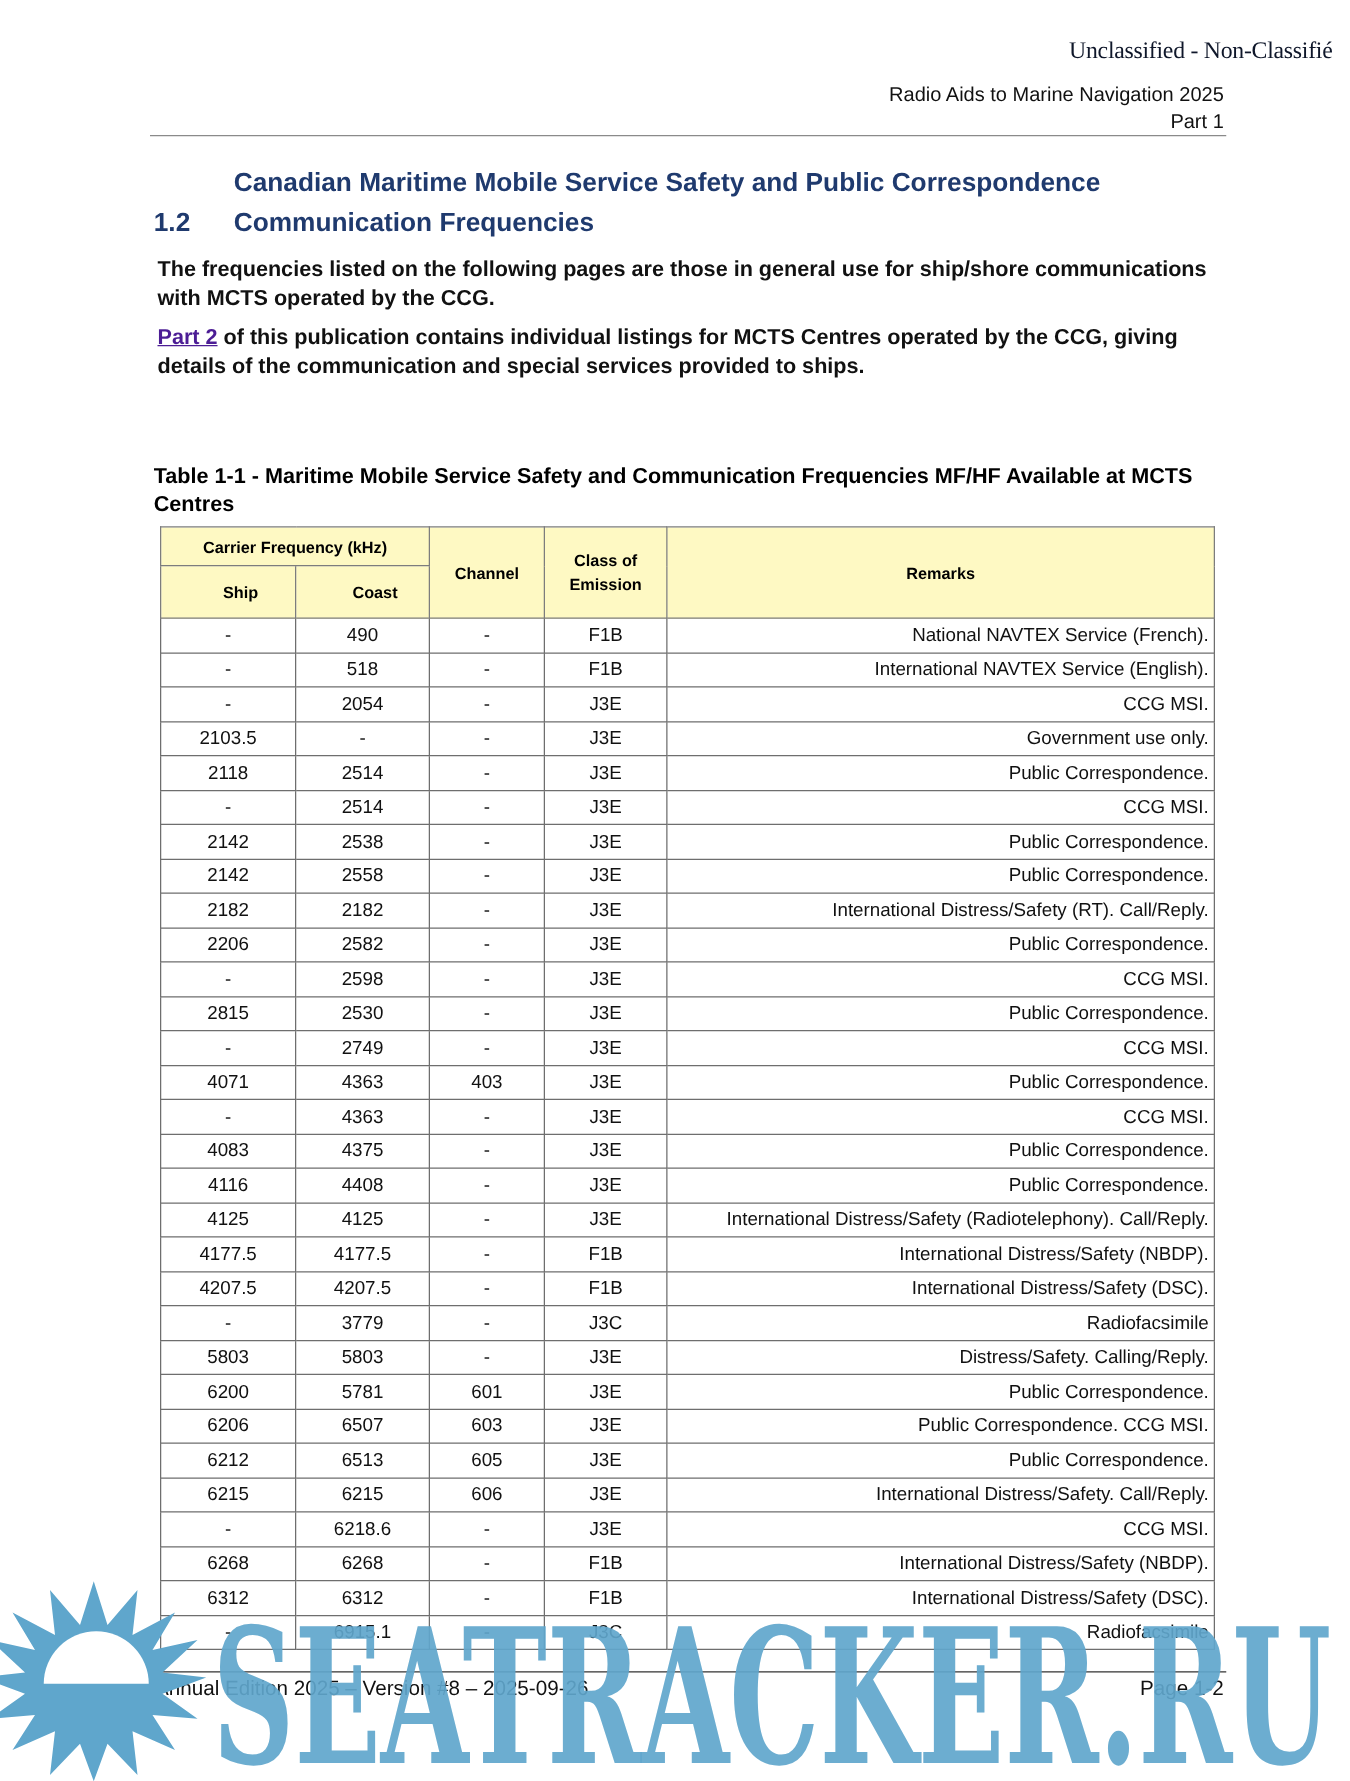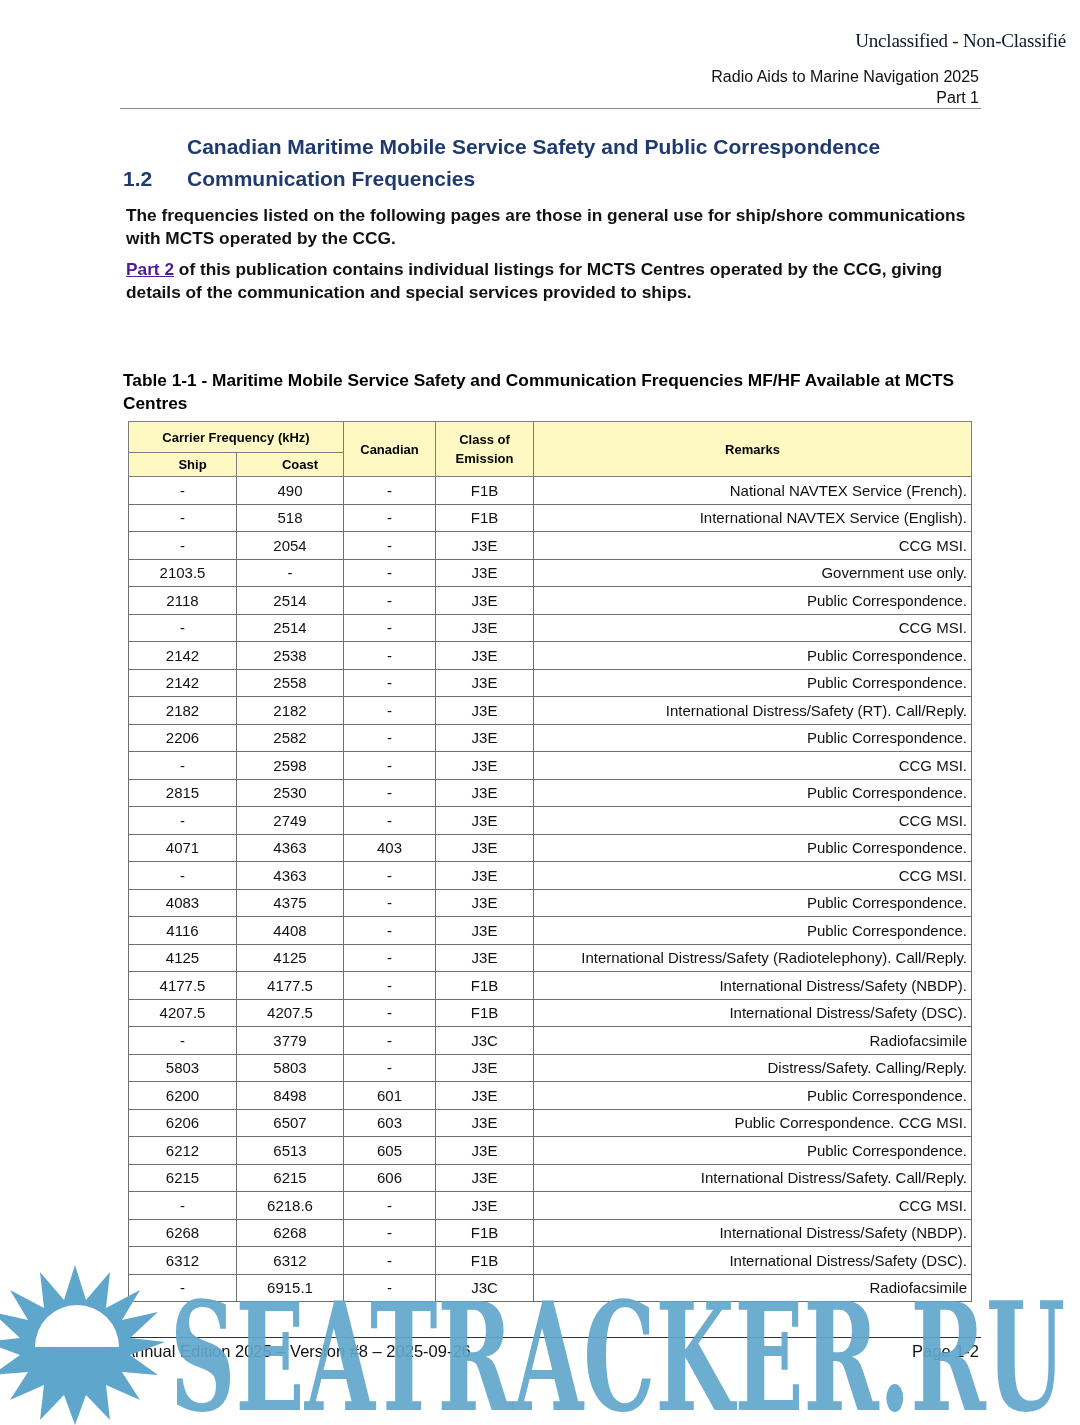--- a/index.html
+++ b/index.html
@@ -22,21 +22,21 @@
   .table-caption { position: absolute; top: 369px; left: 123px; width: 860px; font-weight: bold; font-size: 17.3px; line-height: 23px; }
 
   table.freq { position: absolute; top: 421px; left: 128px; width: 843px; border-collapse: collapse; table-layout: fixed; font-size: 15px; }
   table.freq col.c-ship { width: 108px; }
   table.freq col.c-coast { width: 107px; }
   table.freq col.c-chan { width: 92px; }
   table.freq col.c-class { width: 98px; }
   table.freq col.c-rem { width: 438px; }
   table.freq th { background: #fef9c3; font-weight: bold; font-size: 13px; border: 1px solid #7d7d7d; text-align: center; vertical-align: middle; line-height: 19px; }
   table.freq thead tr.h1 th { height: 31px; }
-  table.freq thead tr.h2 th { height: 24px; padding-left: 20px; }
+  table.freq thead tr.h2 th { height: 42px; padding-left: 20px; }
   table.freq td { height: 27.5px; border: 1px solid #6e6e6e; text-align: center; vertical-align: middle; padding: 0 4px; white-space: nowrap; color: #111; }
   table.freq td.rem { text-align: right; padding-left: 4px; }
 
   .foot-rule { position: absolute; top: 1337px; left: 120px; width: 861px; height: 1px; background: #333; }
   .footer-left { position: absolute; top: 1342px; left: 124px; font-size: 16.5px; color: #111; }
   .footer-right { position: absolute; top: 1342px; right: 101px; font-size: 16.5px; color: #111; }
 
   .watermark { position: absolute; left: 0; top: 1260px; width: 1080px; height: 165px; pointer-events: none; }
 </style>
 </head>
@@ -63,21 +63,21 @@
   <colgroup>
     <col class="c-ship">
       <col class="c-coast">
       <col class="c-chan">
       <col class="c-class">
       <col class="c-rem">
   </colgroup>
   <thead>
     <tr class="h1">
       <th colspan="2">Carrier Frequency (kHz)</th>
-      <th rowspan="2">Canadian</th>
+      <th rowspan="2">Channel</th>
       <th rowspan="2" style="padding:0 14px;">Class of Emission</th>
       <th rowspan="2">Remarks</th>
     </tr>
     <tr class="h2">
       <th>Ship</th>
       <th>Coast</th>
     </tr>
   </thead>
   <tbody id="table-body">
       <tr>
@@ -229,21 +229,21 @@
       </tr>
       <tr>
         <td>5803</td>
         <td>5803</td>
         <td>-</td>
         <td>J3E</td>
         <td class="rem">Distress/Safety. Calling/Reply.</td>
       </tr>
       <tr>
         <td>6200</td>
-        <td>8498</td>
+        <td>5781</td>
         <td>601</td>
         <td>J3E</td>
         <td class="rem">Public Correspondence.</td>
       </tr>
       <tr>
         <td>6206</td>
         <td>6507</td>
         <td>603</td>
         <td>J3E</td>
         <td class="rem">Public Correspondence. CCG MSI.</td>

